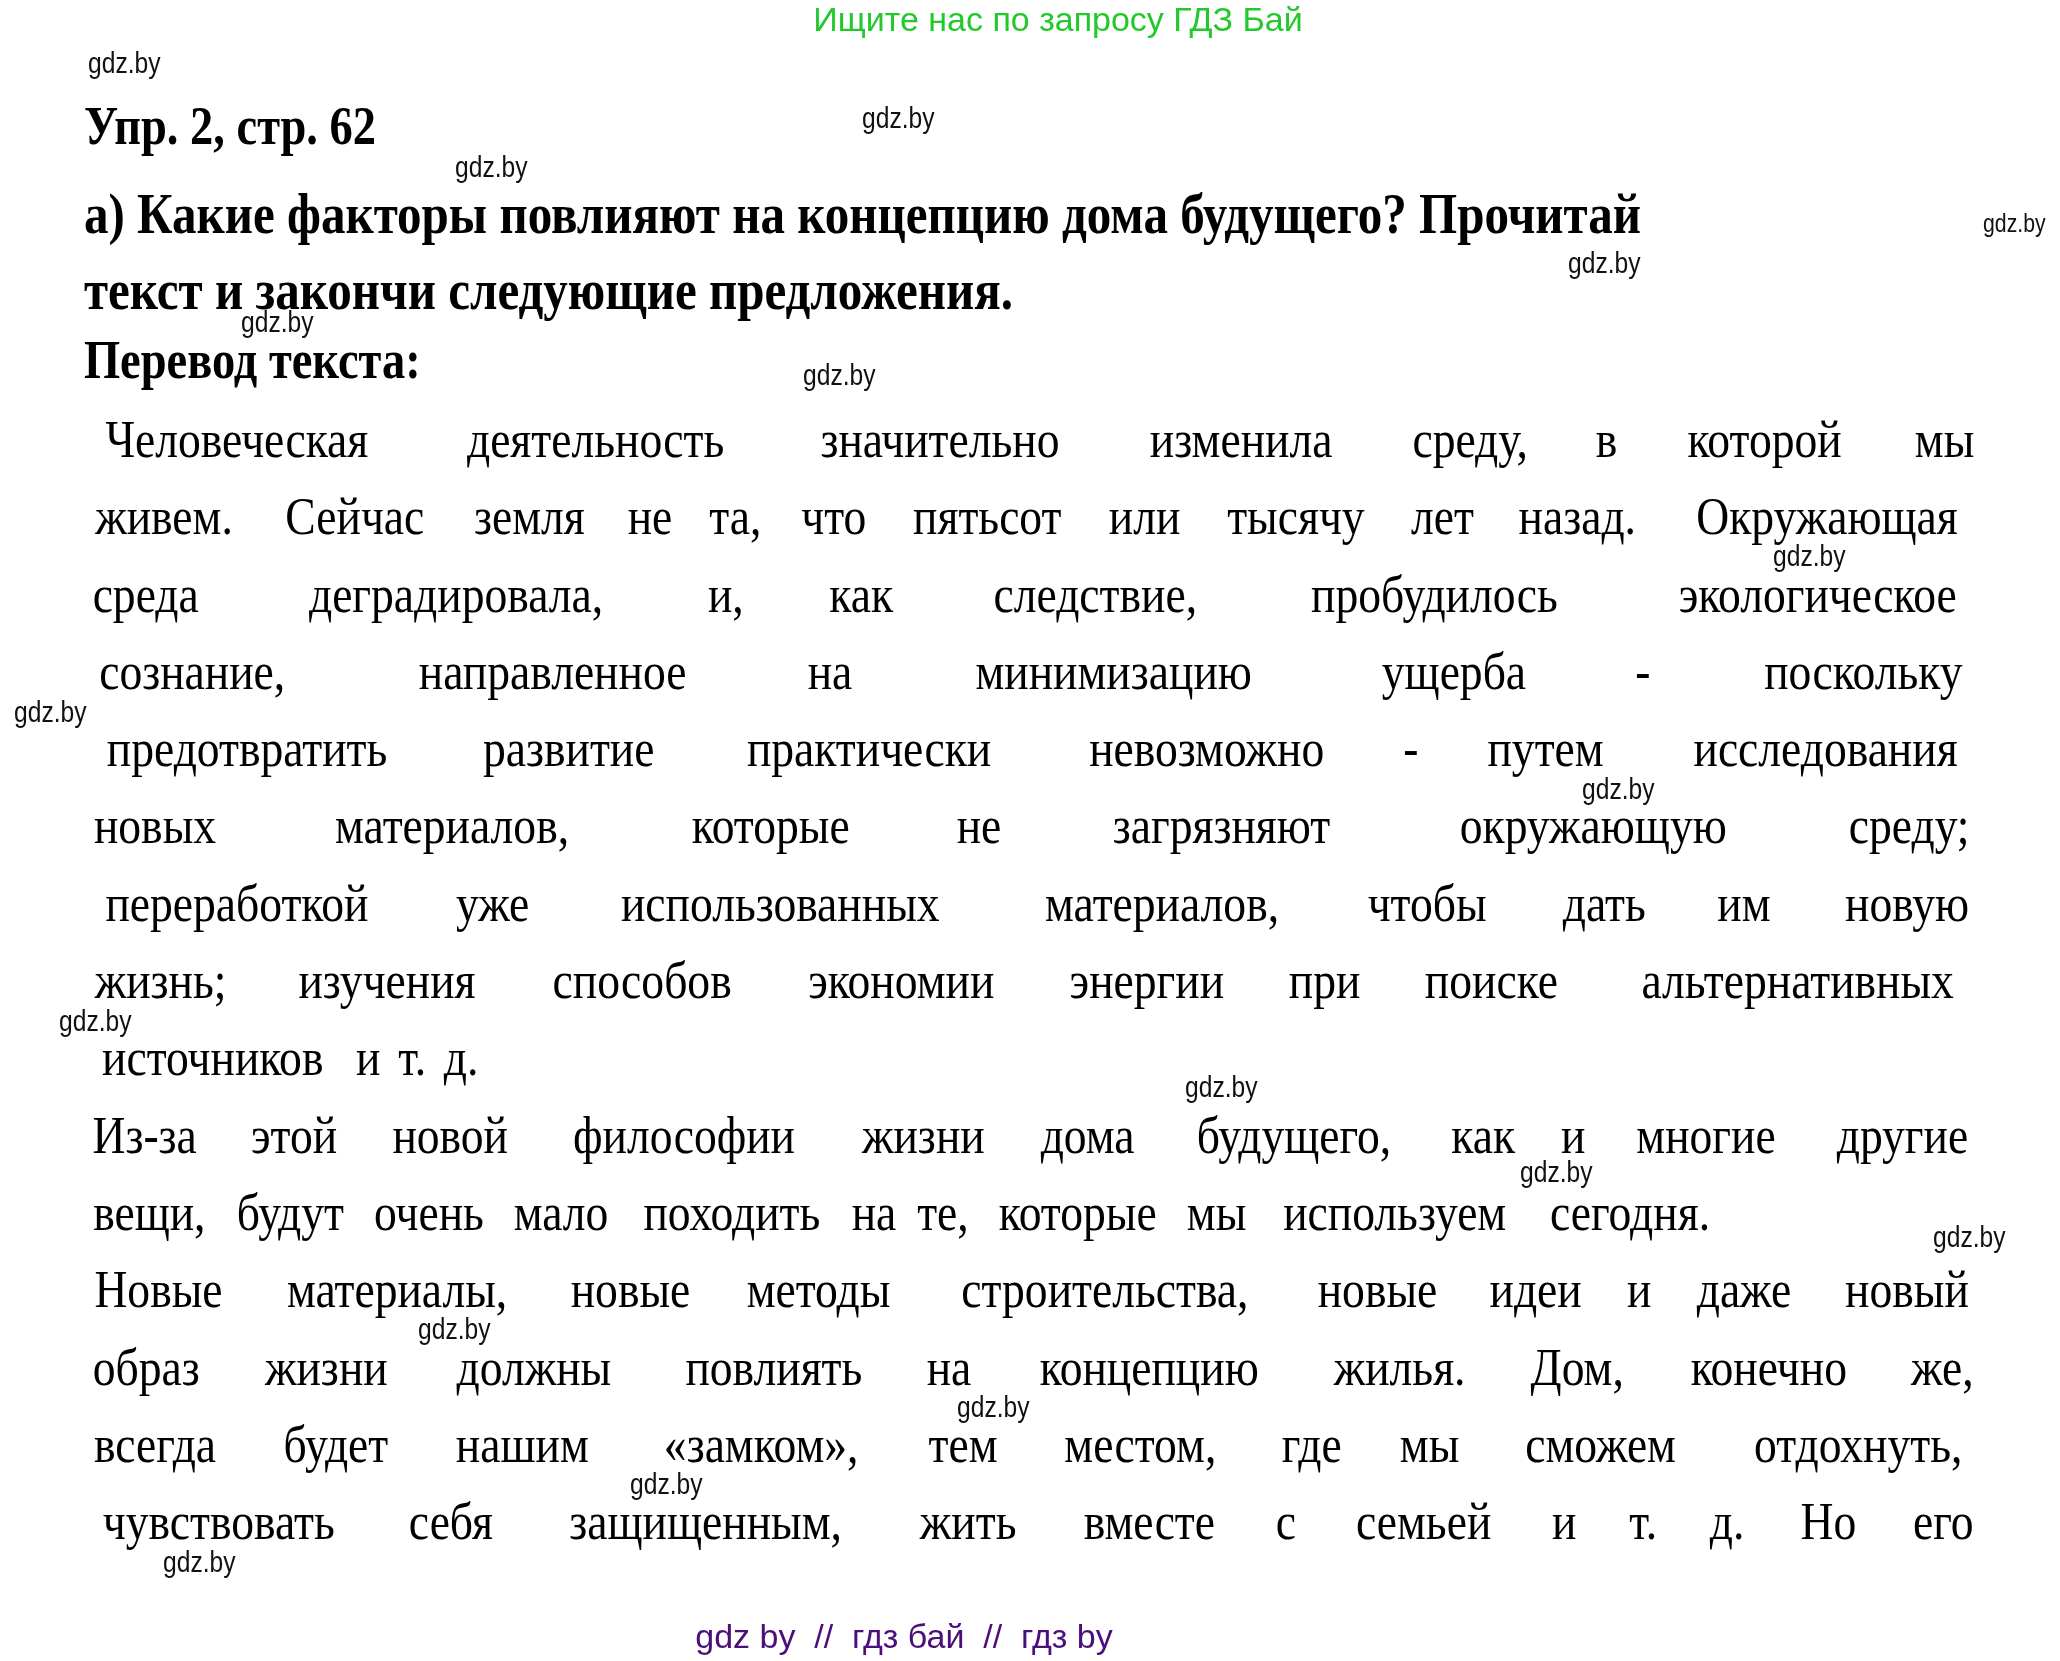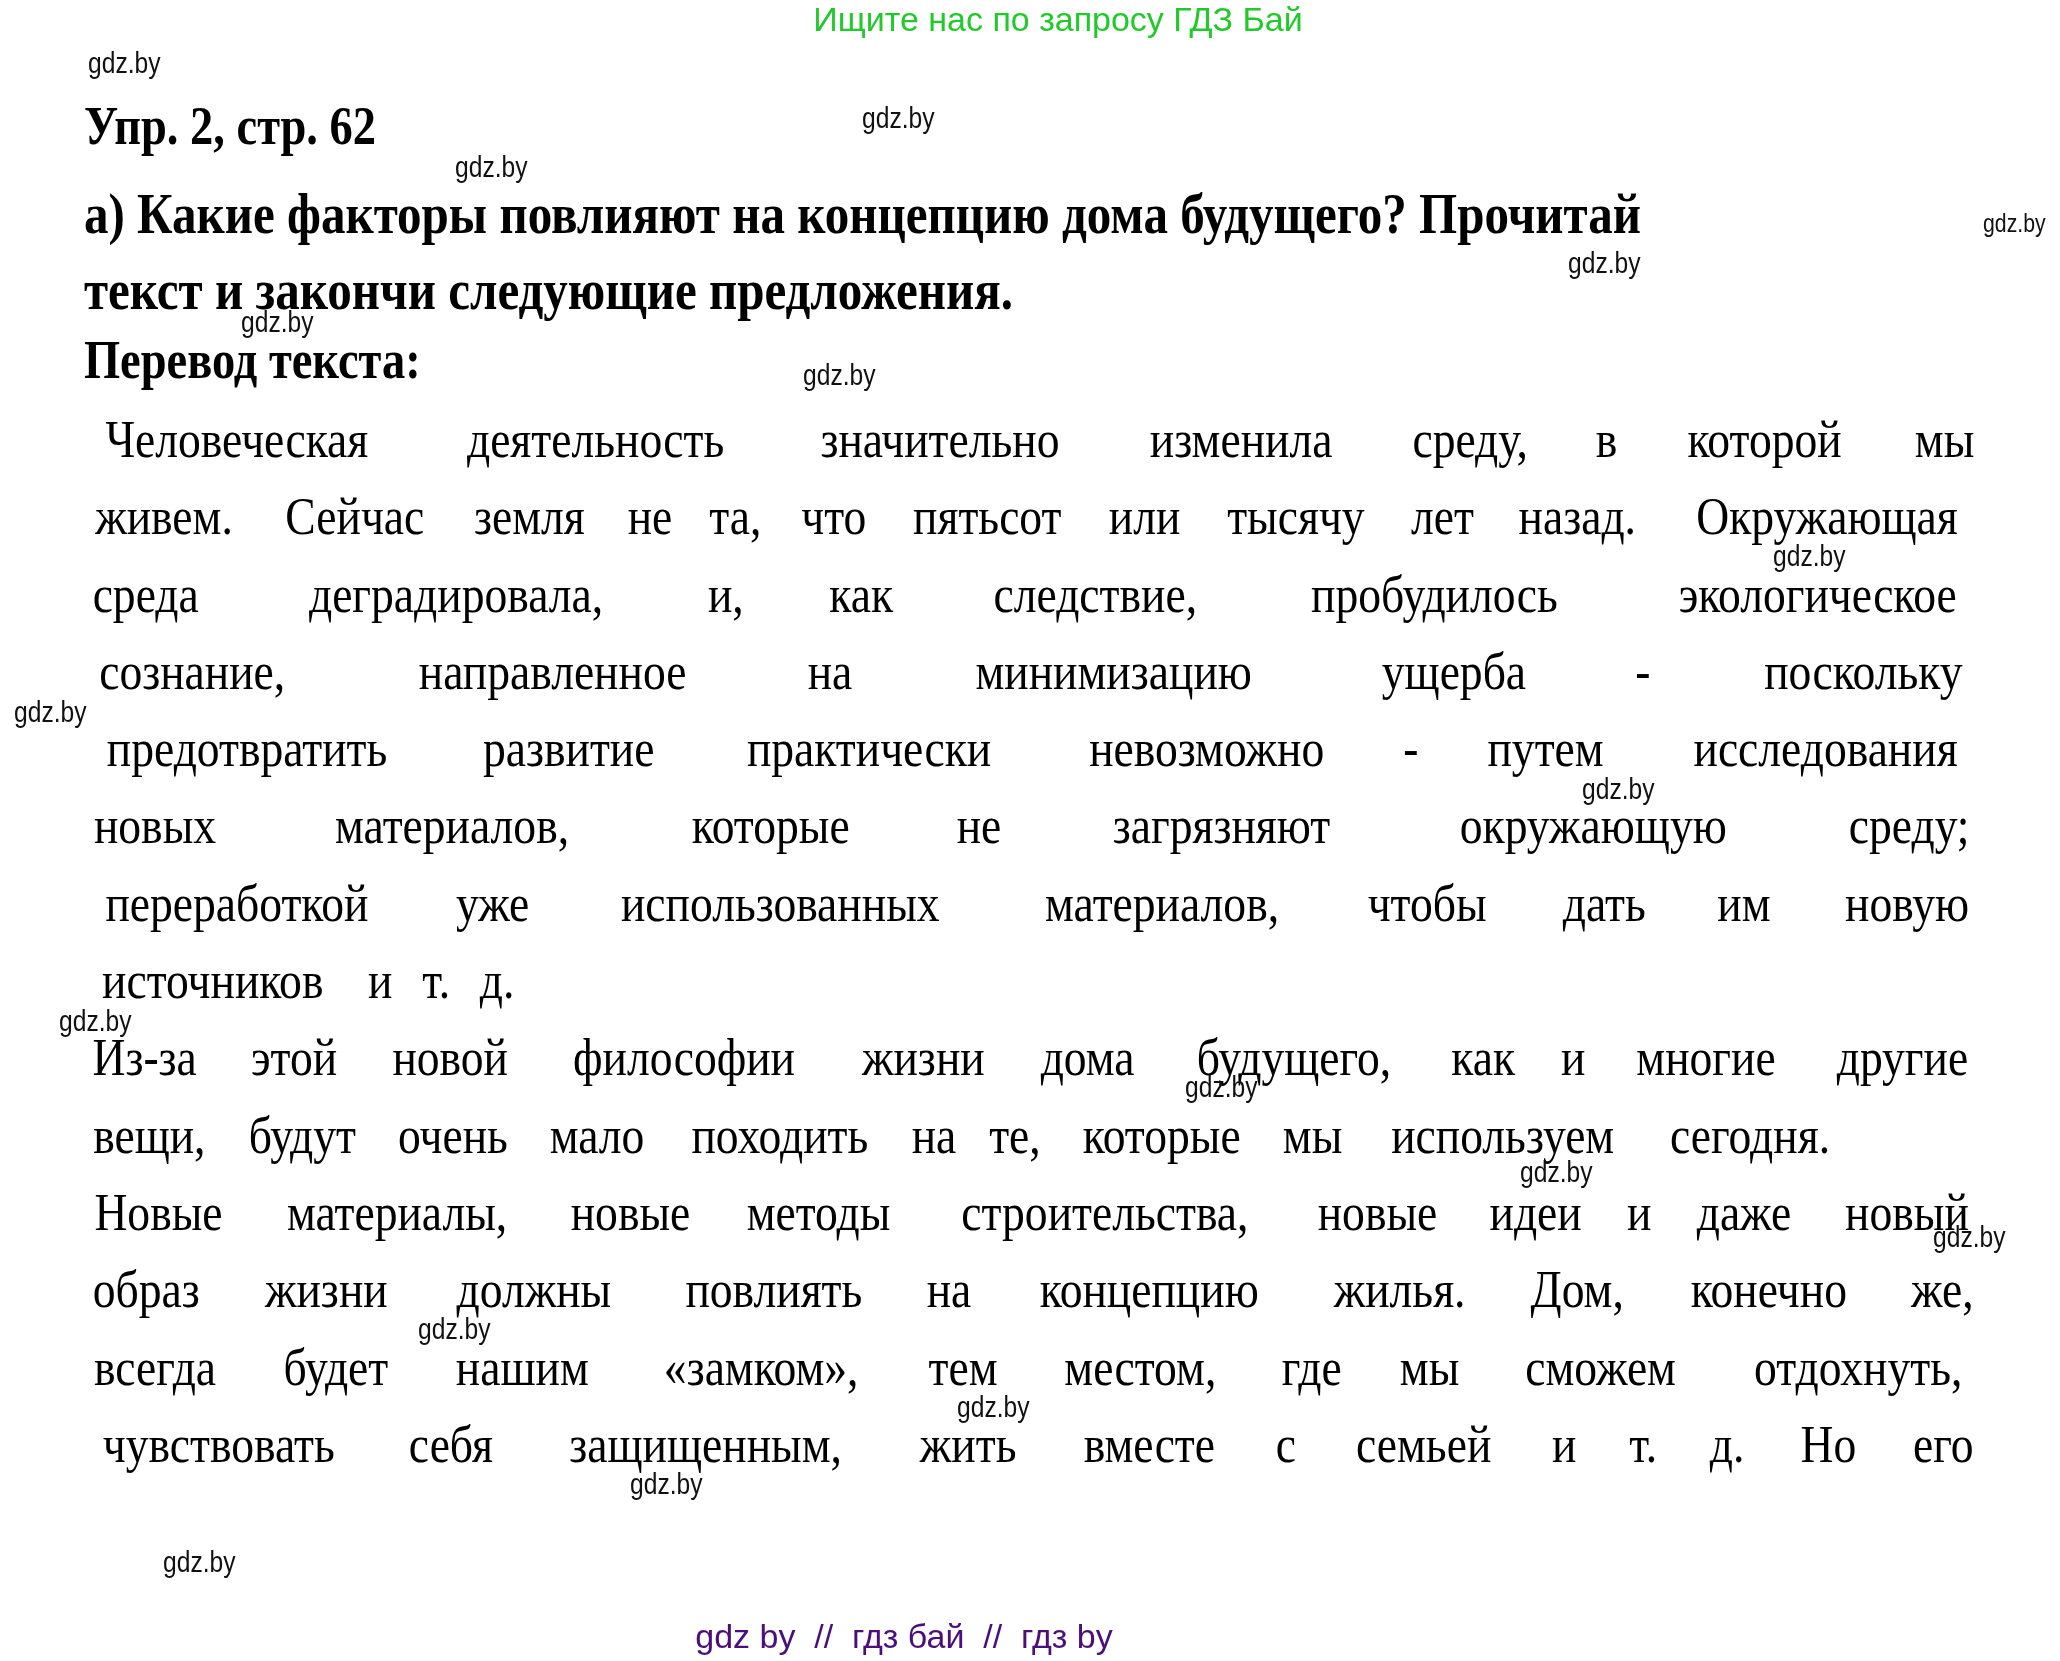--- a/index.html
+++ b/index.html
@@ -32,21 +32,21 @@
     font-family: "Liberation Serif", serif; font-weight: bold;
     font-size: 54px; line-height: 60px; color: #000;
     transform: scaleX(0.86); transform-origin: left top;
   }
   .body-text {
     position: absolute; left: 84px; top: 404px; width: 1895px;
     font-family: "Liberation Serif", serif; font-size: 53px; color: #000;
   }
   .body-text .line {
     height: 77.3px; line-height: 70px; white-space: nowrap;
-    display: flex; justify-content: space-between; overflow: visible; gap: 12px;
+    display: flex; justify-content: space-between; overflow: visible;
   }
   .body-text .line.last { justify-content: flex-start; text-align: right; }
   .body-text .line.last span { margin-right: 13px; }
   .body-text .line span { display: inline-block; transform: scaleX(0.86); transform-origin: center; }
   .wm {
     position: absolute; font-family: "Liberation Sans", sans-serif;
     font-size: 29px; line-height: 30px; color: #111; transform: scaleX(0.85); transform-origin: left top;
     white-space: nowrap;
   }
   .wm.small { font-size: 25px; }
@@ -128,20 +128,30 @@
     </div>
     <div class="line">
       <span>переработкой</span>
       <span>уже</span>
       <span>использованных</span>
       <span>материалов,</span>
       <span>чтобы</span>
       <span>дать</span>
       <span>им</span>
       <span>новую</span>
+    </div>
+    <div class="line">
+      <span>жизнь;</span>
+      <span>изучения</span>
+      <span>способов</span>
+      <span>экономии</span>
+      <span>энергии</span>
+      <span>при</span>
+      <span>поиске</span>
+      <span>альтернативных</span>
     </div>
     <div class="line last">
       <span>источников</span>
       <span>и</span>
       <span>т.</span>
       <span>д.</span>
     </div>
     <div class="line">
       <span>Из-за</span>
       <span>этой</span>

